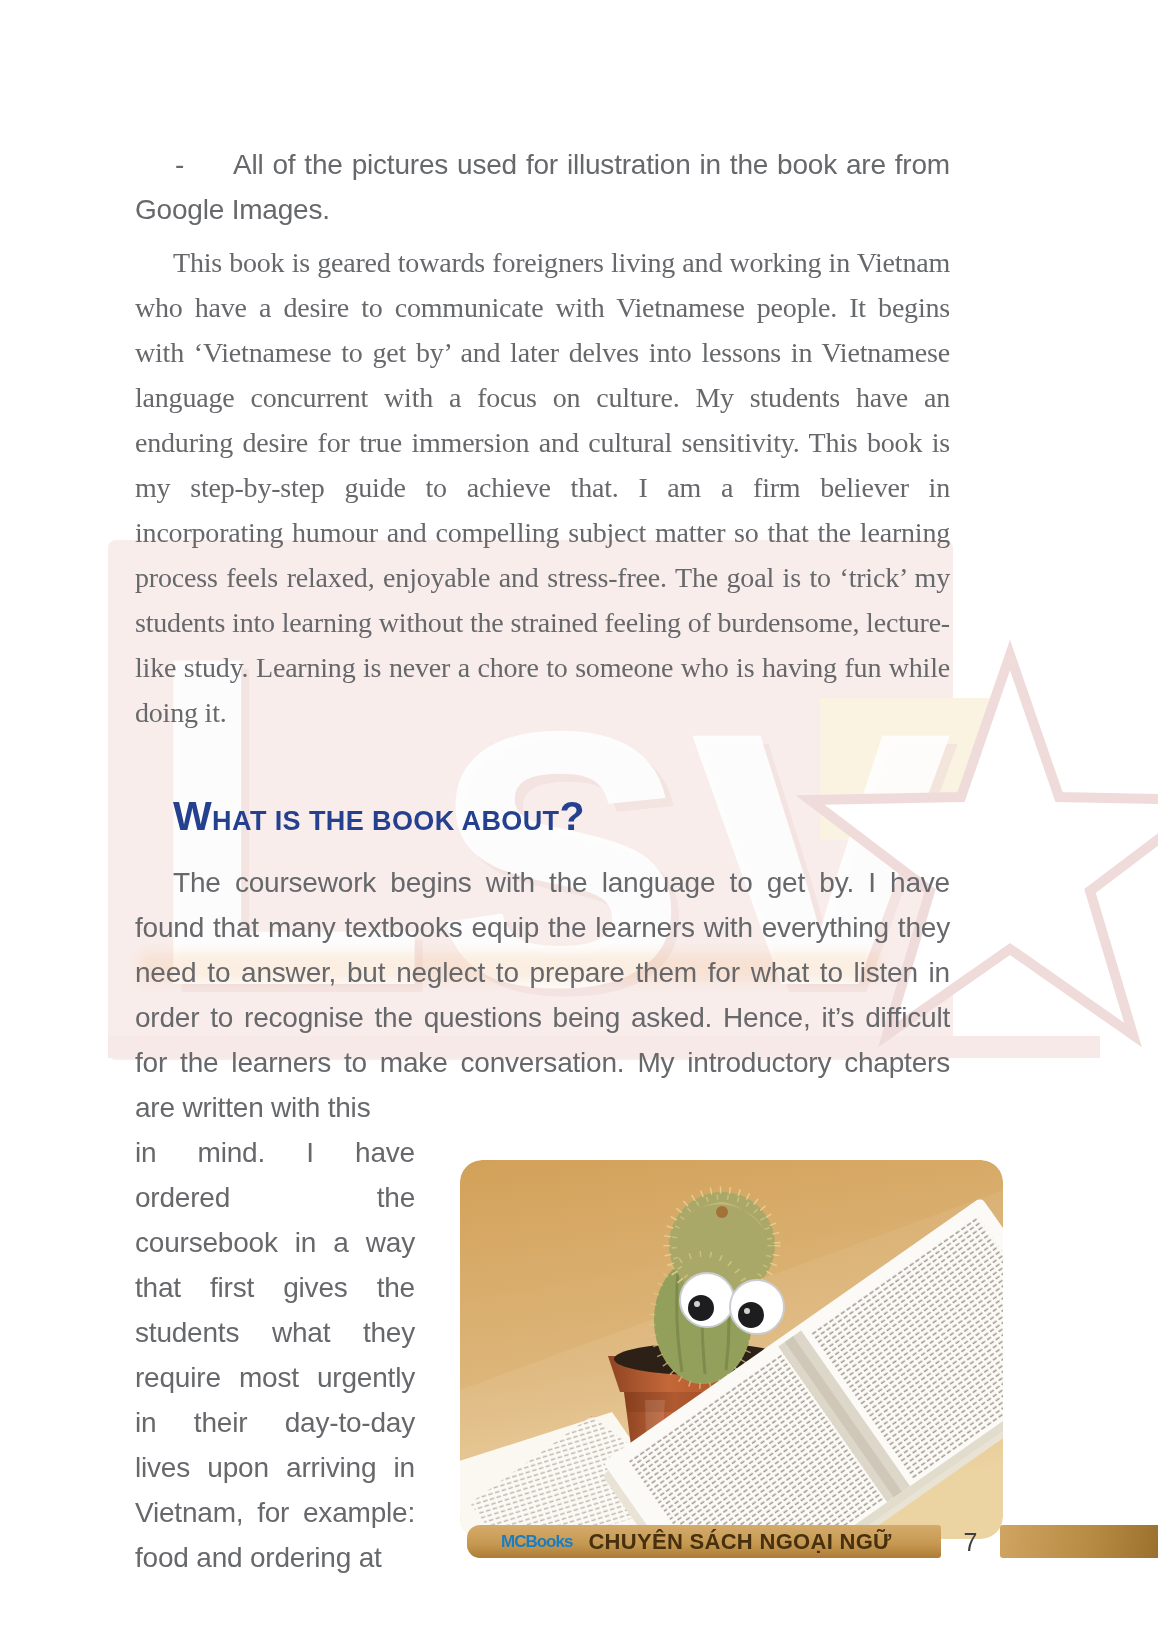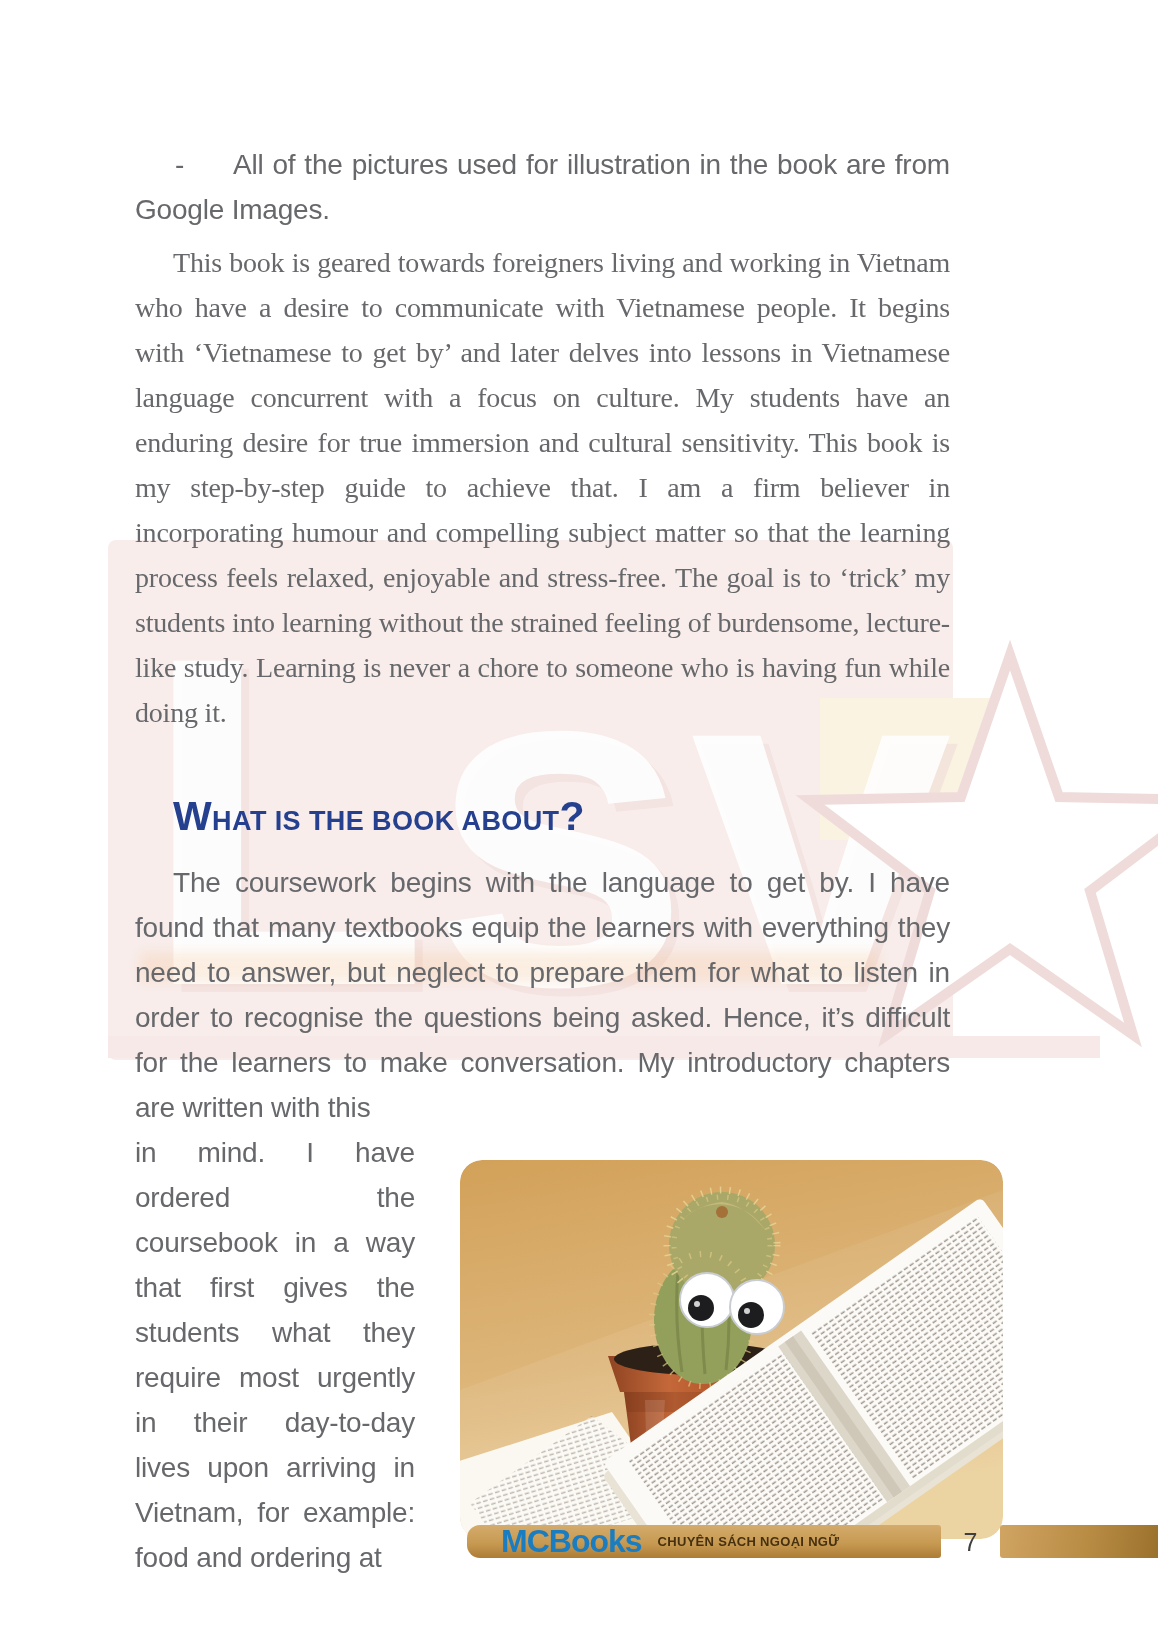--- a/index.html
+++ b/index.html
@@ -51,25 +51,25 @@
   
   .footer{position:absolute;left:0;top:1525px;width:1158px;height:33px;z-index:2;}
   .footer-bar-left{
     position:absolute;left:467px;top:0;width:474px;height:33px;
     background:linear-gradient(180deg,#d4ab6c 0%,#c79a52 55%,#ad7c36 100%);
     border-radius:13px 3px 3px 13px;
     display:flex;align-items:center;
     padding-left:34px;box-sizing:border-box;gap:16px;
   }
   .logo{
-    color:#1a7dc1;font-weight:bold;font-size:32px;letter-spacing:-1px;
+    color:#1a7dc1;font-weight:bold;font-size:17px;letter-spacing:-1px;
     line-height:33px;
   }
   .tagline{
-    color:#46300f;font-weight:bold;font-size:13px;letter-spacing:0.3px;
+    color:#46300f;font-weight:bold;font-size:22px;letter-spacing:0.3px;
     line-height:33px;white-space:nowrap;
   }
   .page-num{
     position:absolute;left:941px;top:0;width:59px;height:33px;
     text-align:center;line-height:34px;
     color:#3f3f3f;font-size:25px;
   }
   .footer-bar-right{
     position:absolute;left:1000px;top:0;width:158px;height:33px;
     background:linear-gradient(100deg,#d0a462 0%,#b98c44 55%,#9a712c 100%);

